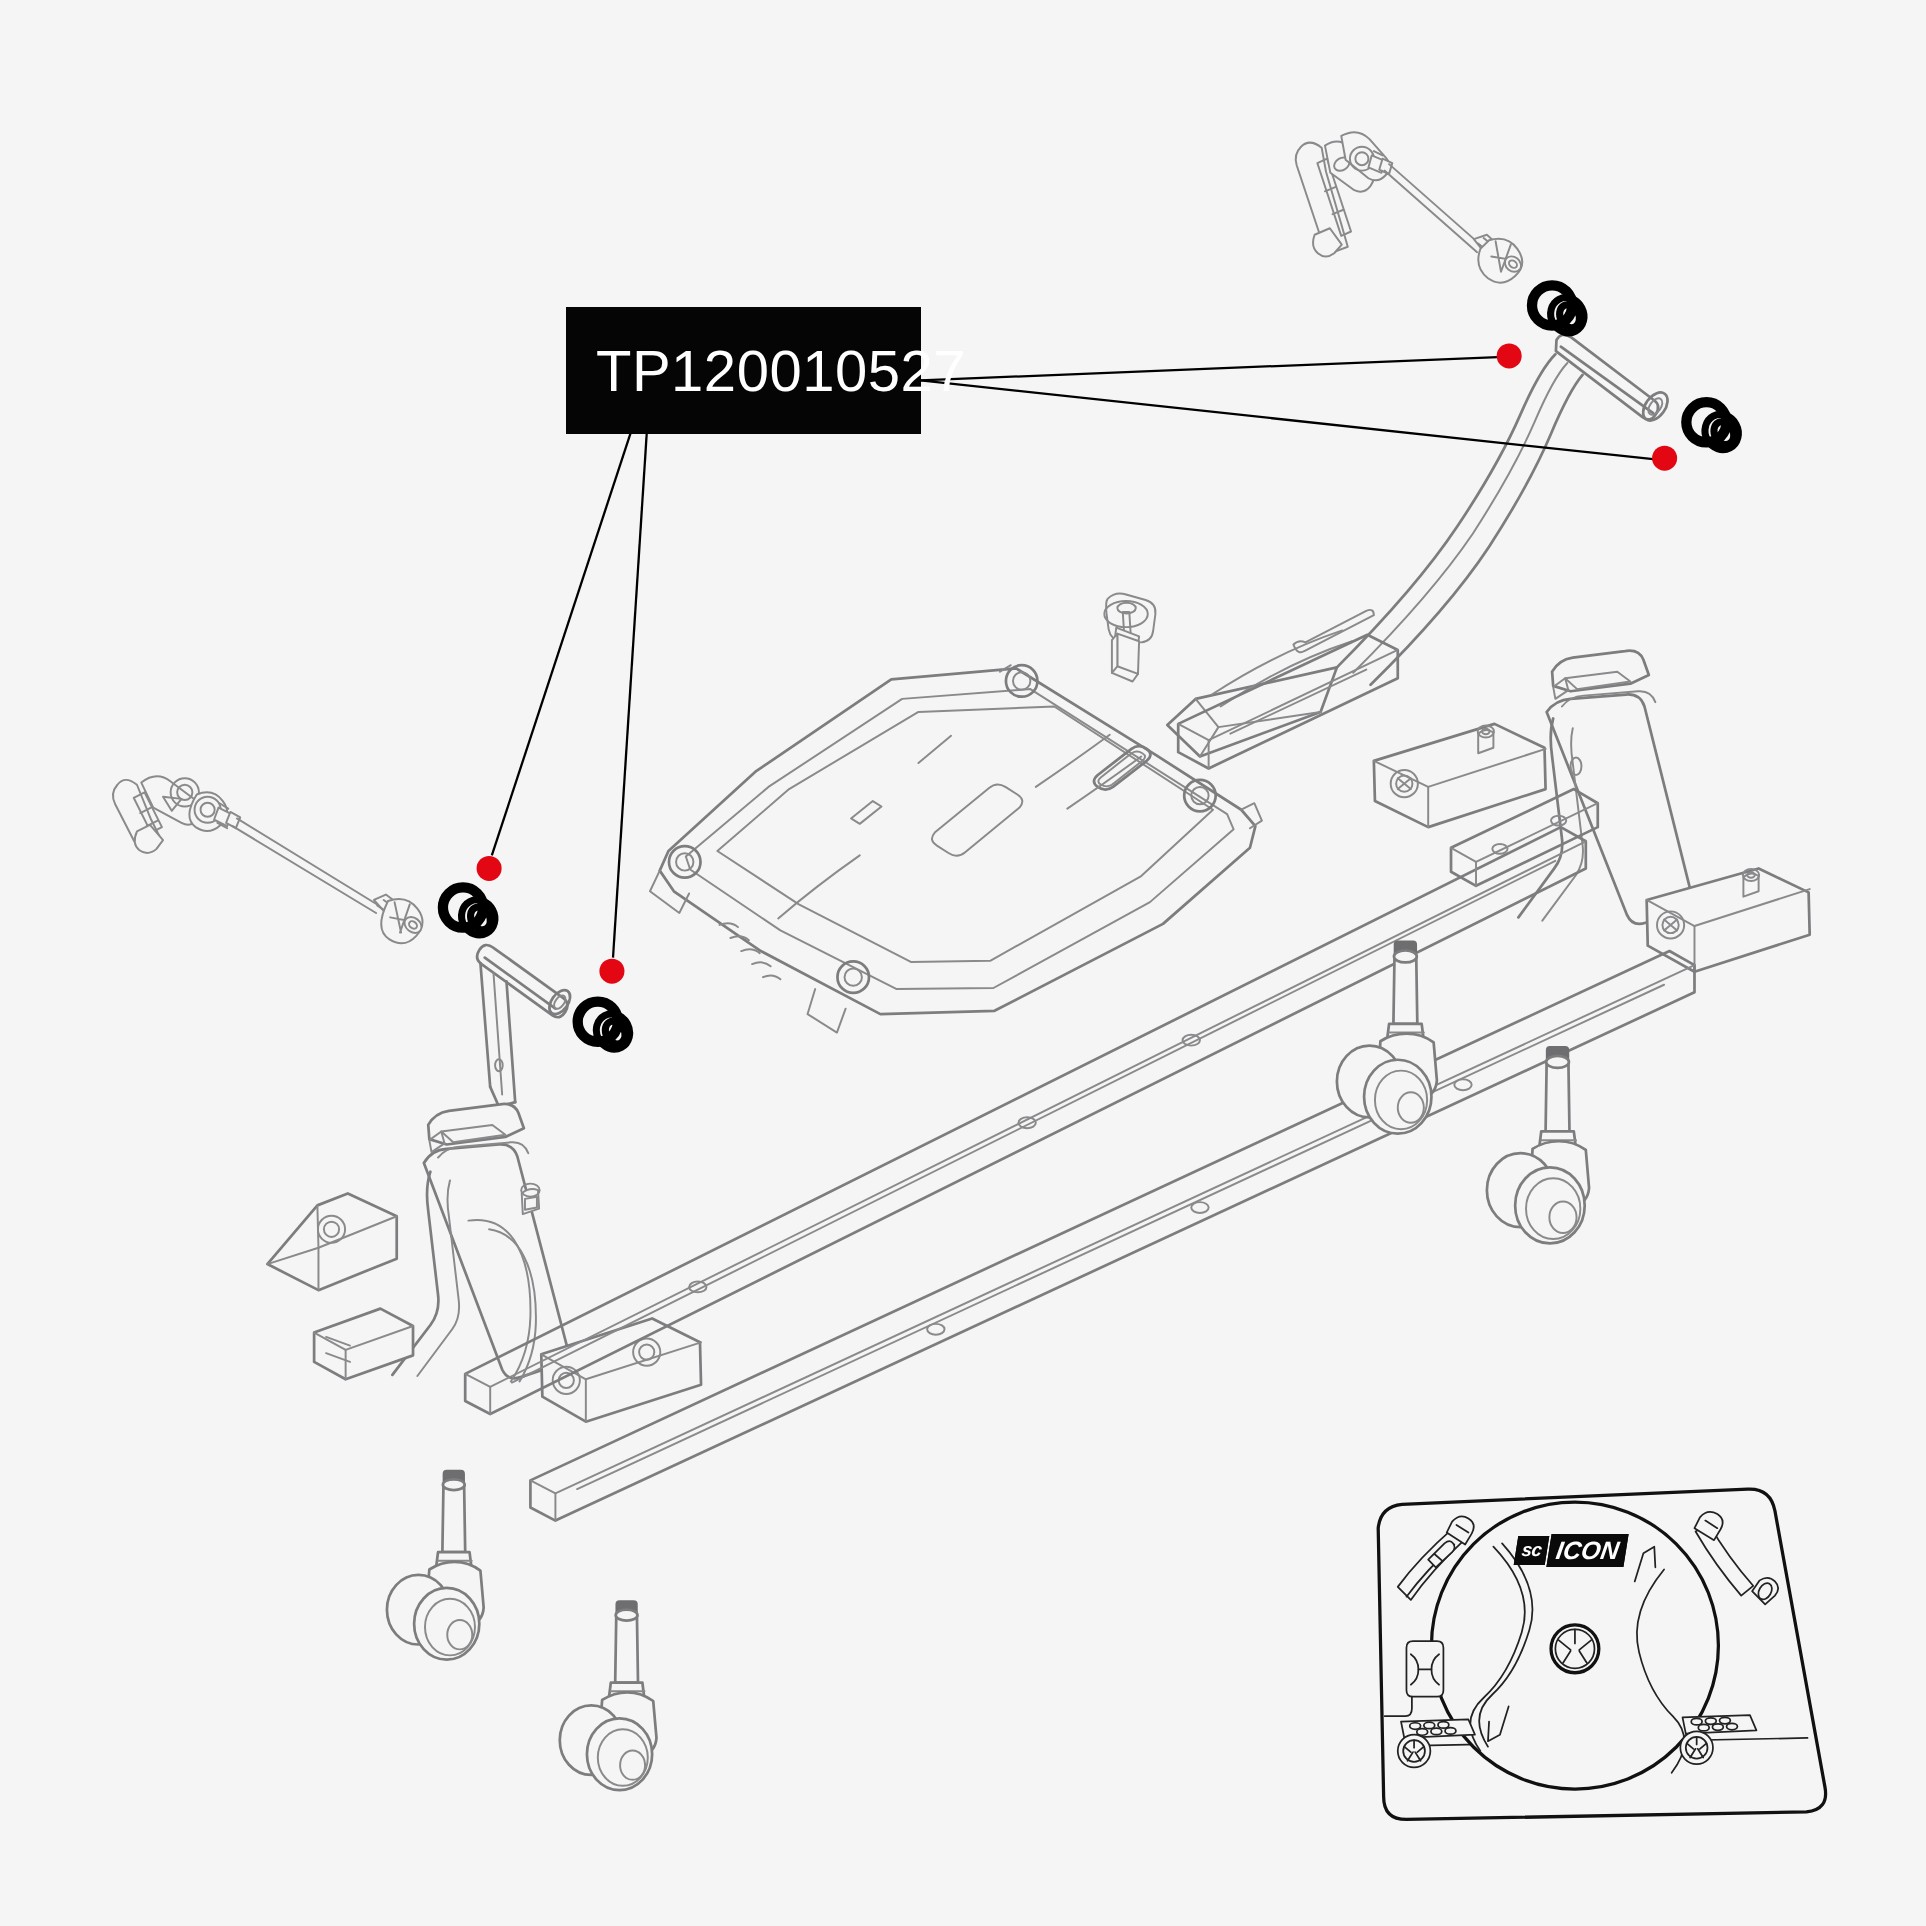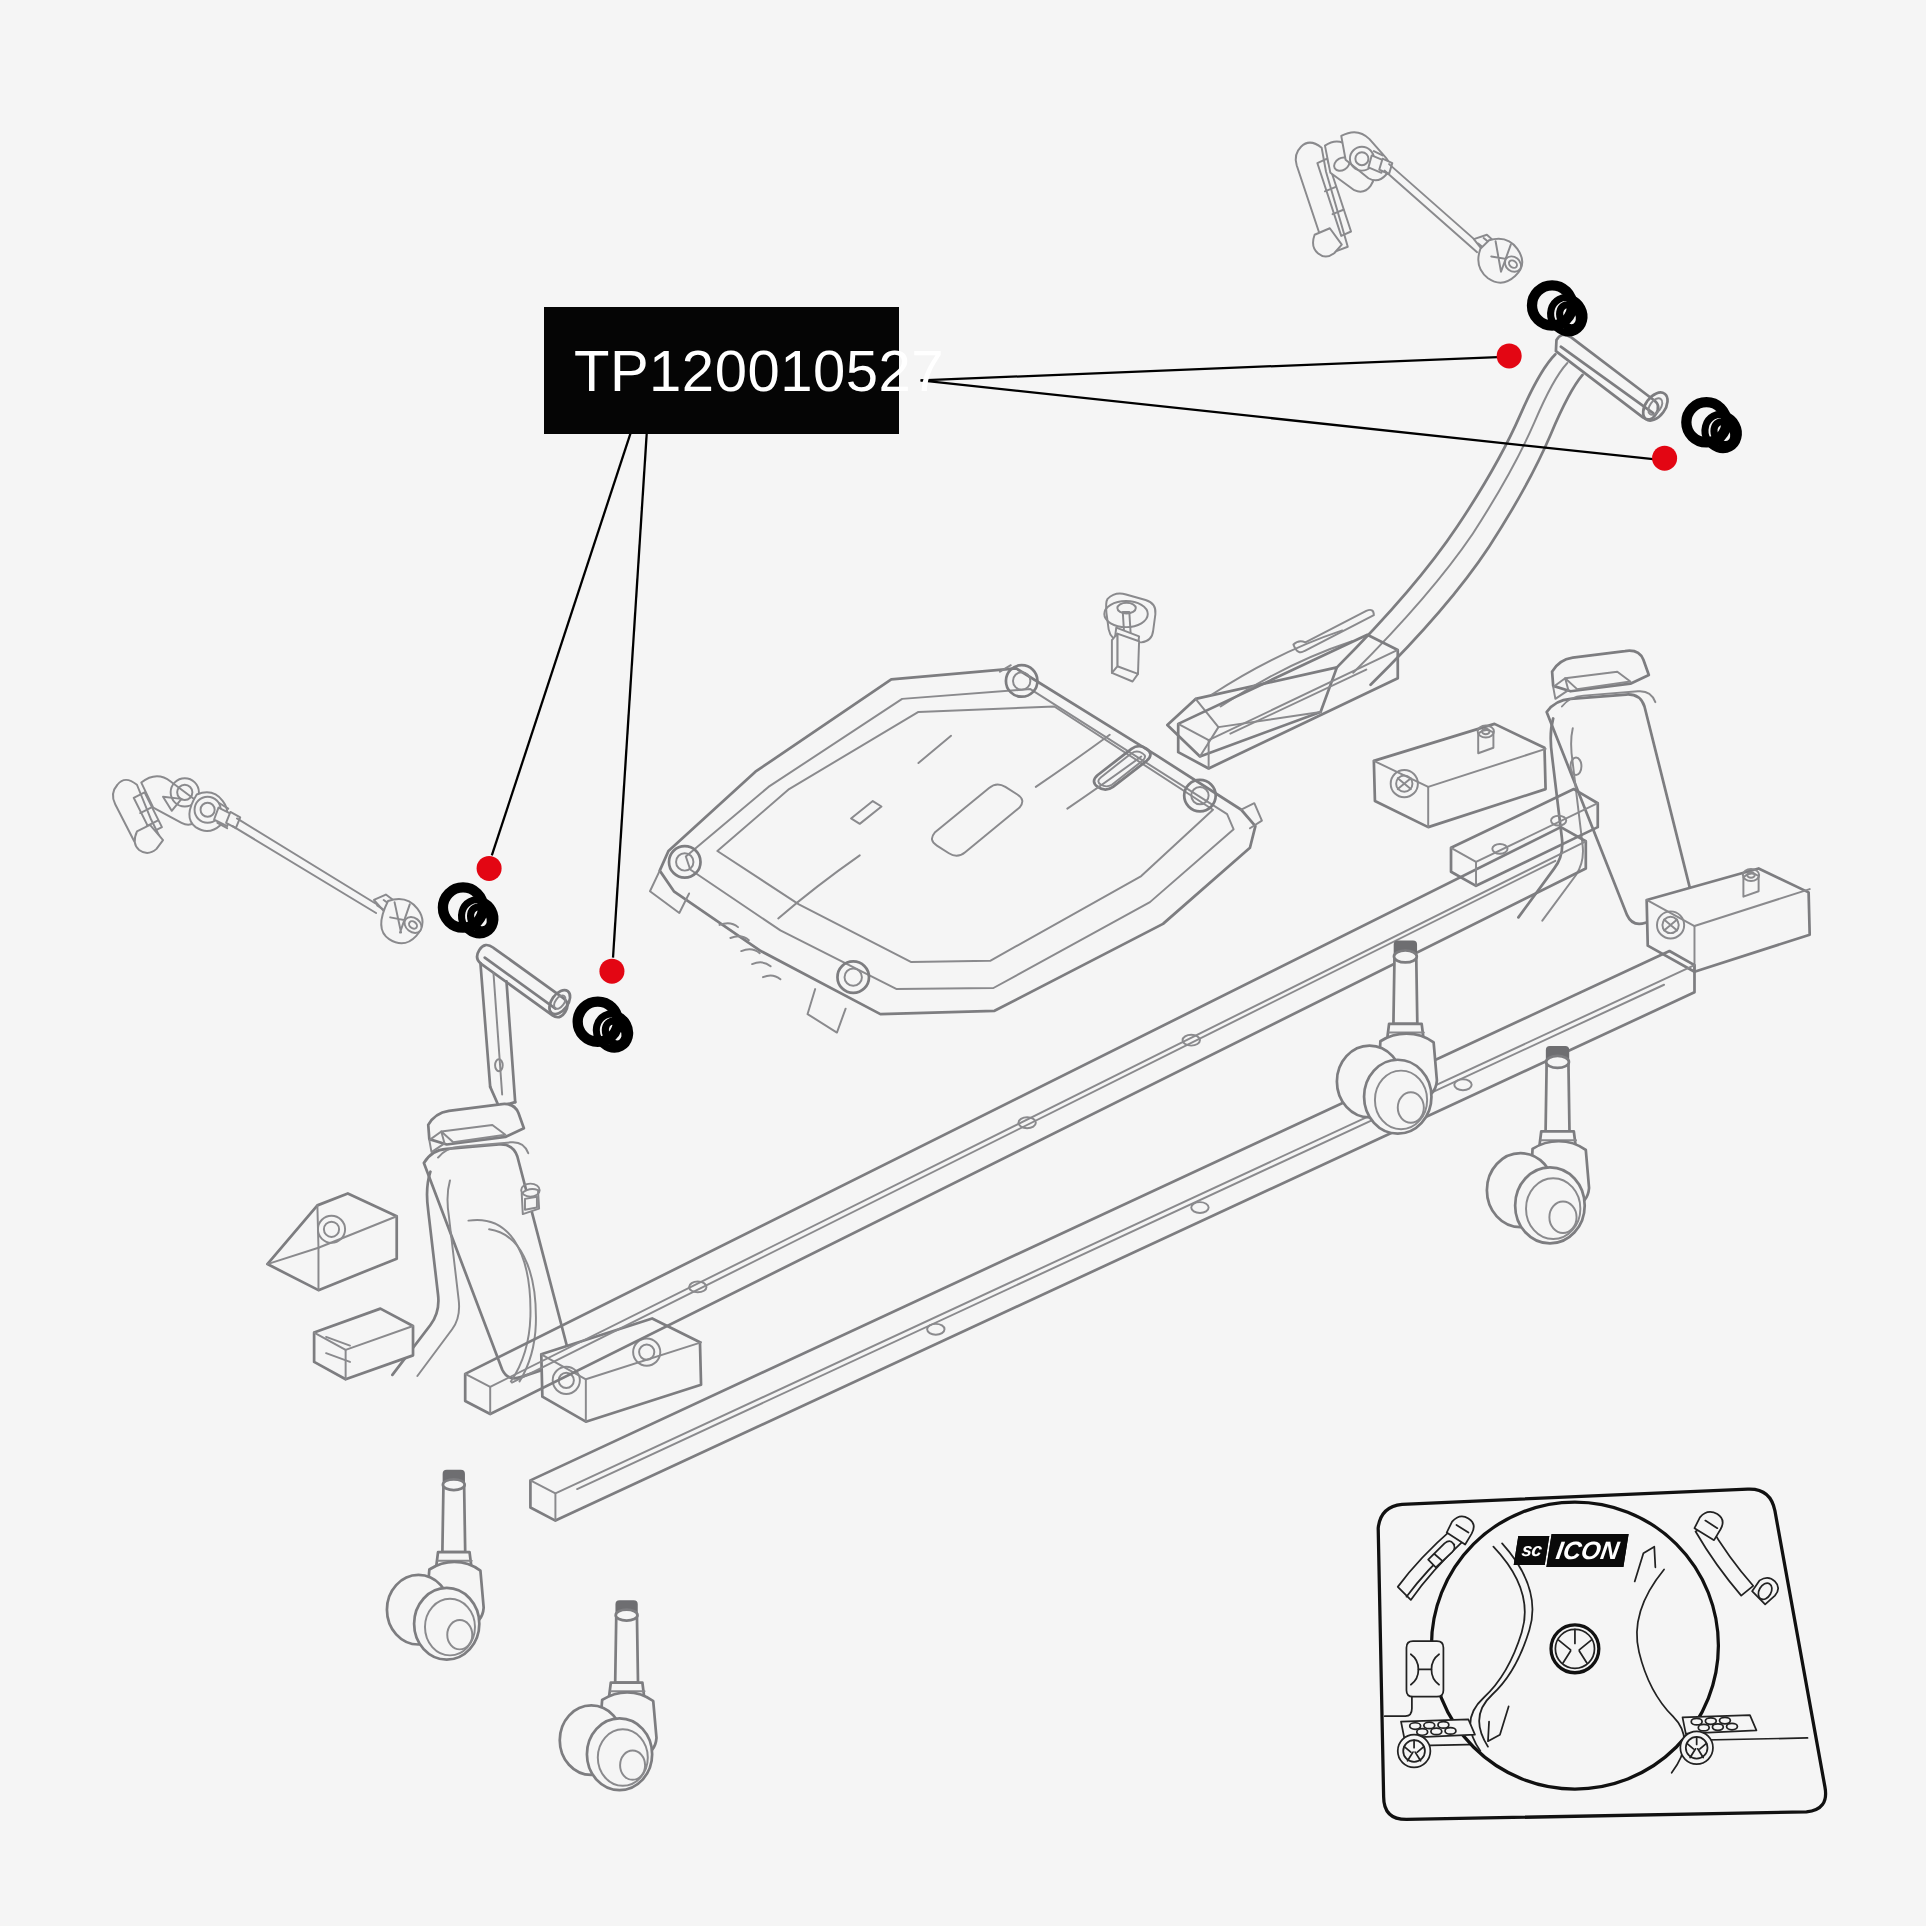--- a/index.html
+++ b/index.html
@@ -24,21 +24,21 @@
   .case-fillthin{fill:#f5f5f5;stroke:#222;stroke-width:3.2;stroke-linejoin:round;stroke-linecap:round;}
   .bushing{fill:none;stroke:#000;stroke-width:19;}
   .bushing-i{fill:none;stroke:#000;stroke-width:13;}
   .leader{fill:none;stroke:#000;stroke-width:4.2;}
   .dot{fill:#e30613;}
   .stem-dark{fill:#6e6e71;stroke:#6e6e71;stroke-width:3;}
 
   
   .label-box{
     position:absolute;
-    left:544px;top:307px;width:355px;height:127px;
+    left:566px;top:307px;width:355px;height:127px;
     background:#050505;
     display:flex;align-items:center;
     box-sizing:border-box;
     padding-left:30px;
   }
   .label-text{
     color:#ffffff;
     font-family:"Liberation Sans", sans-serif;
     font-size:58px;
     font-weight:400;

